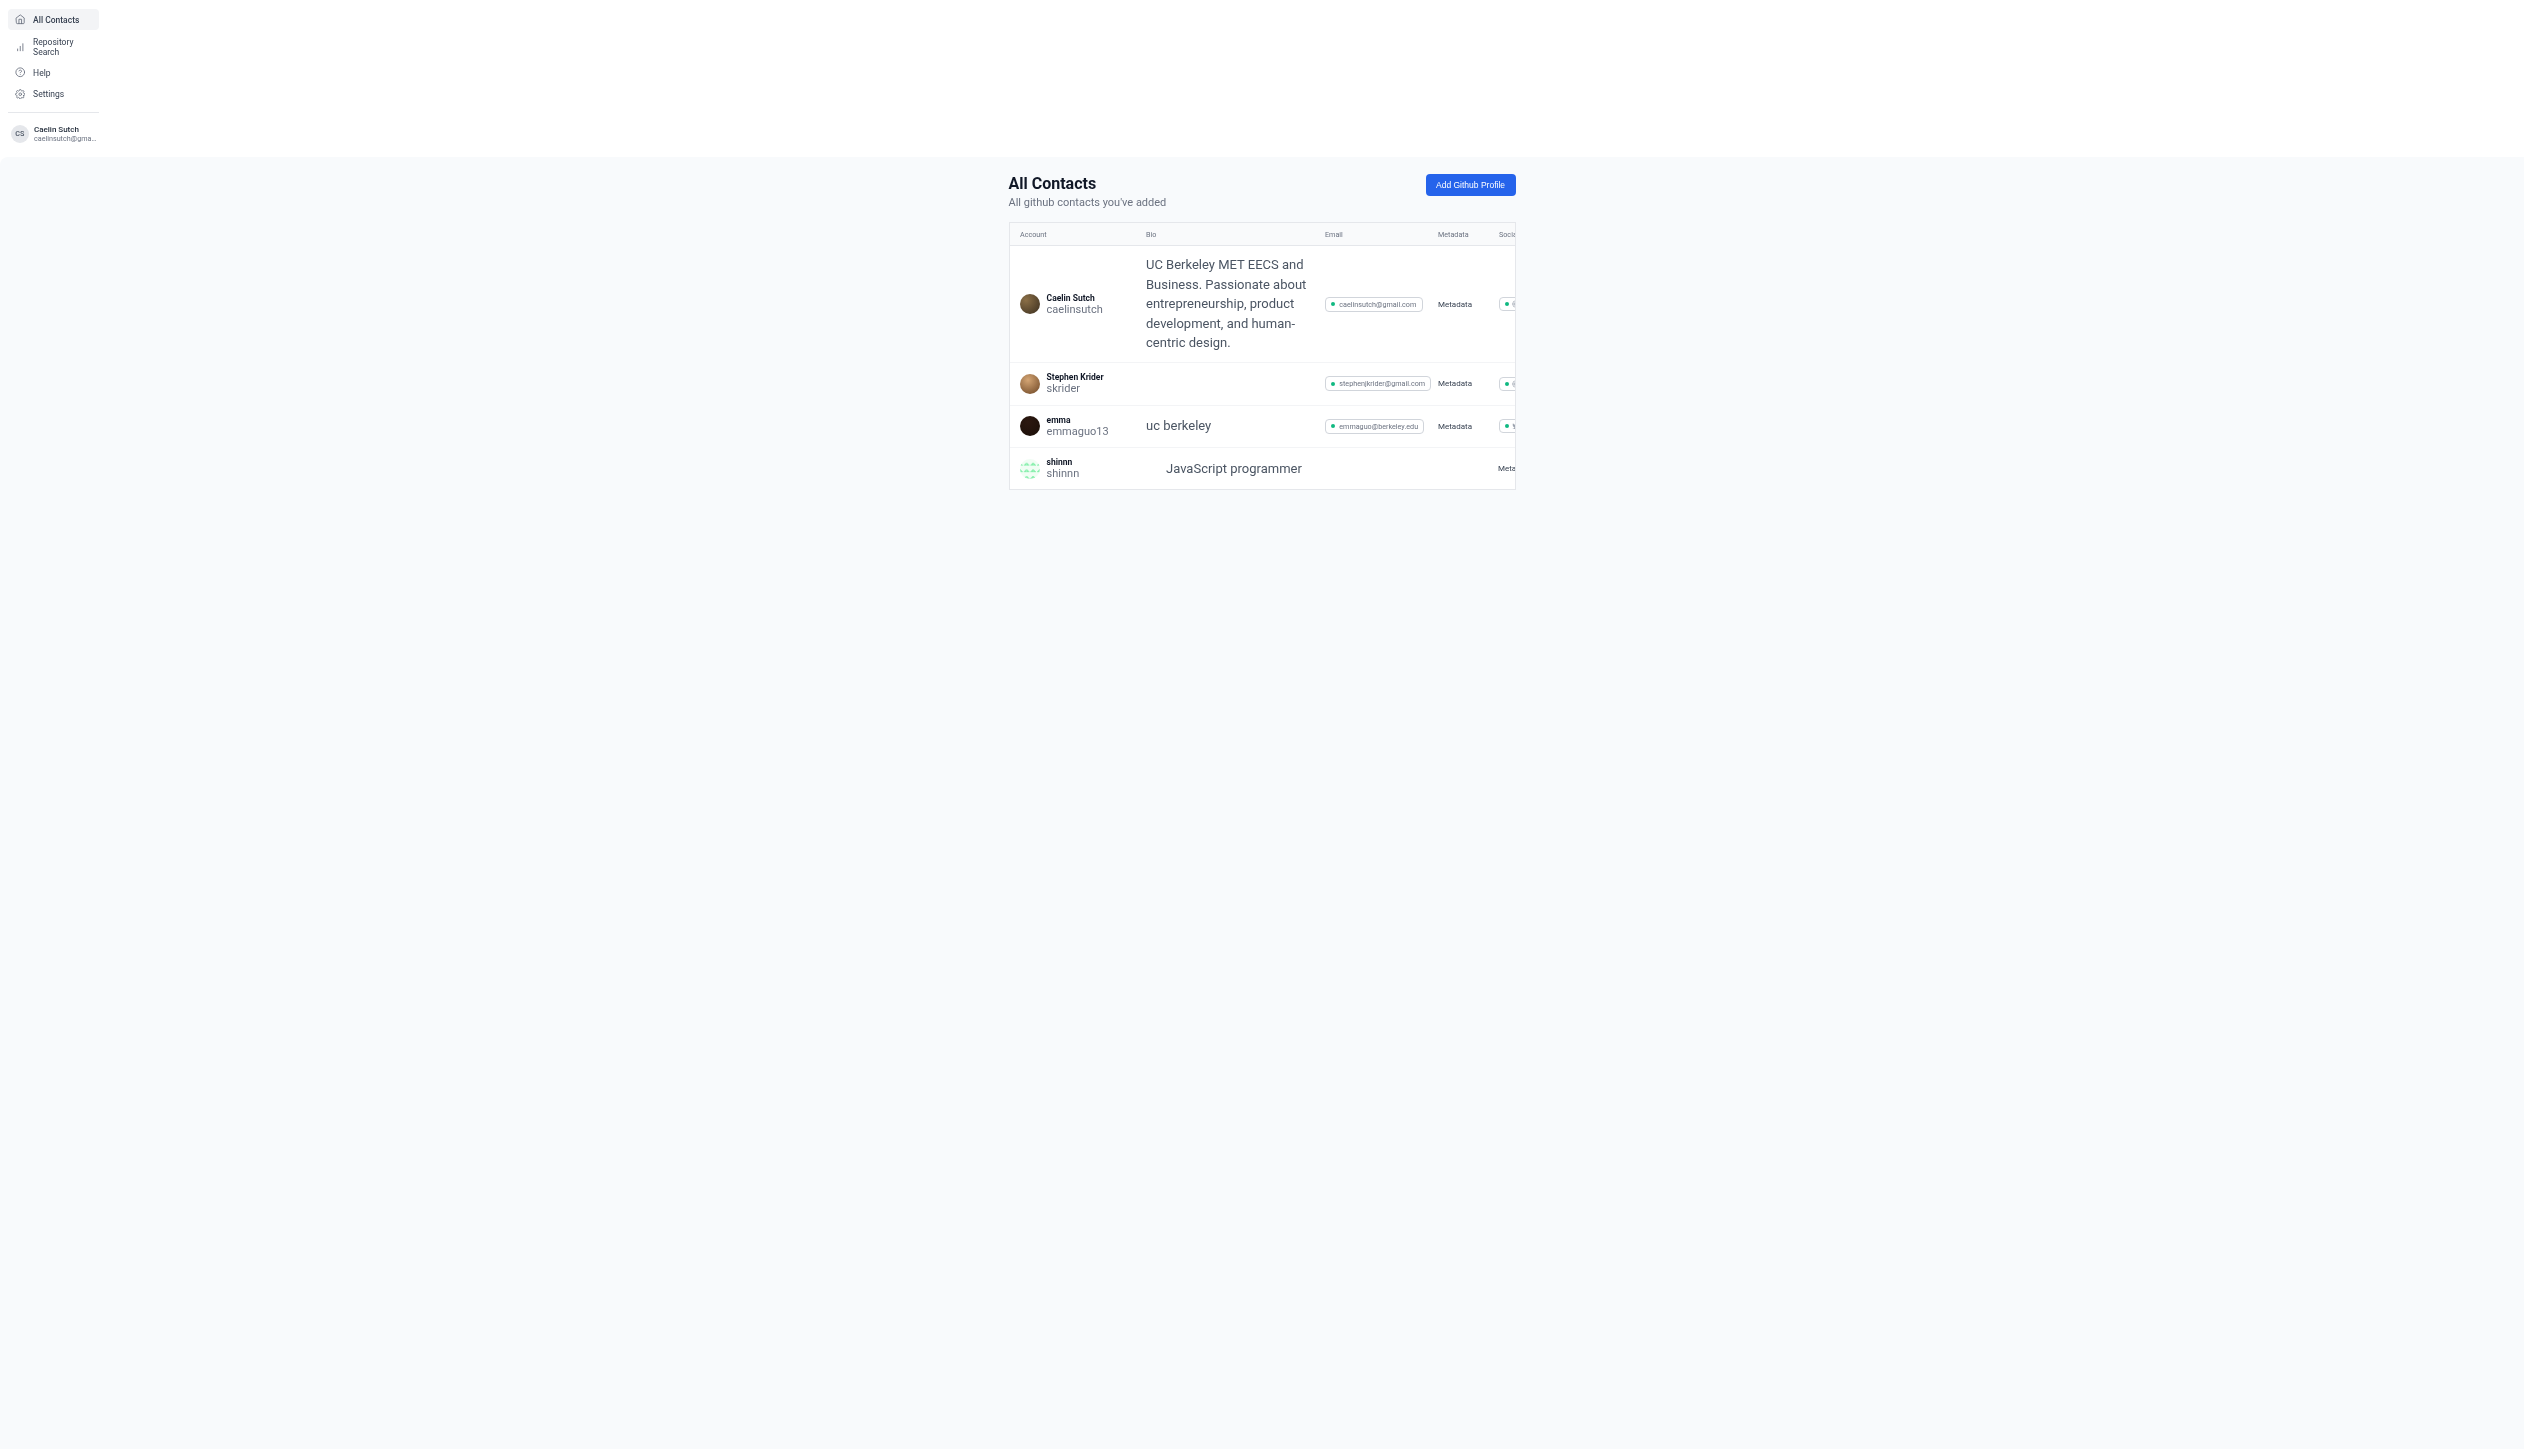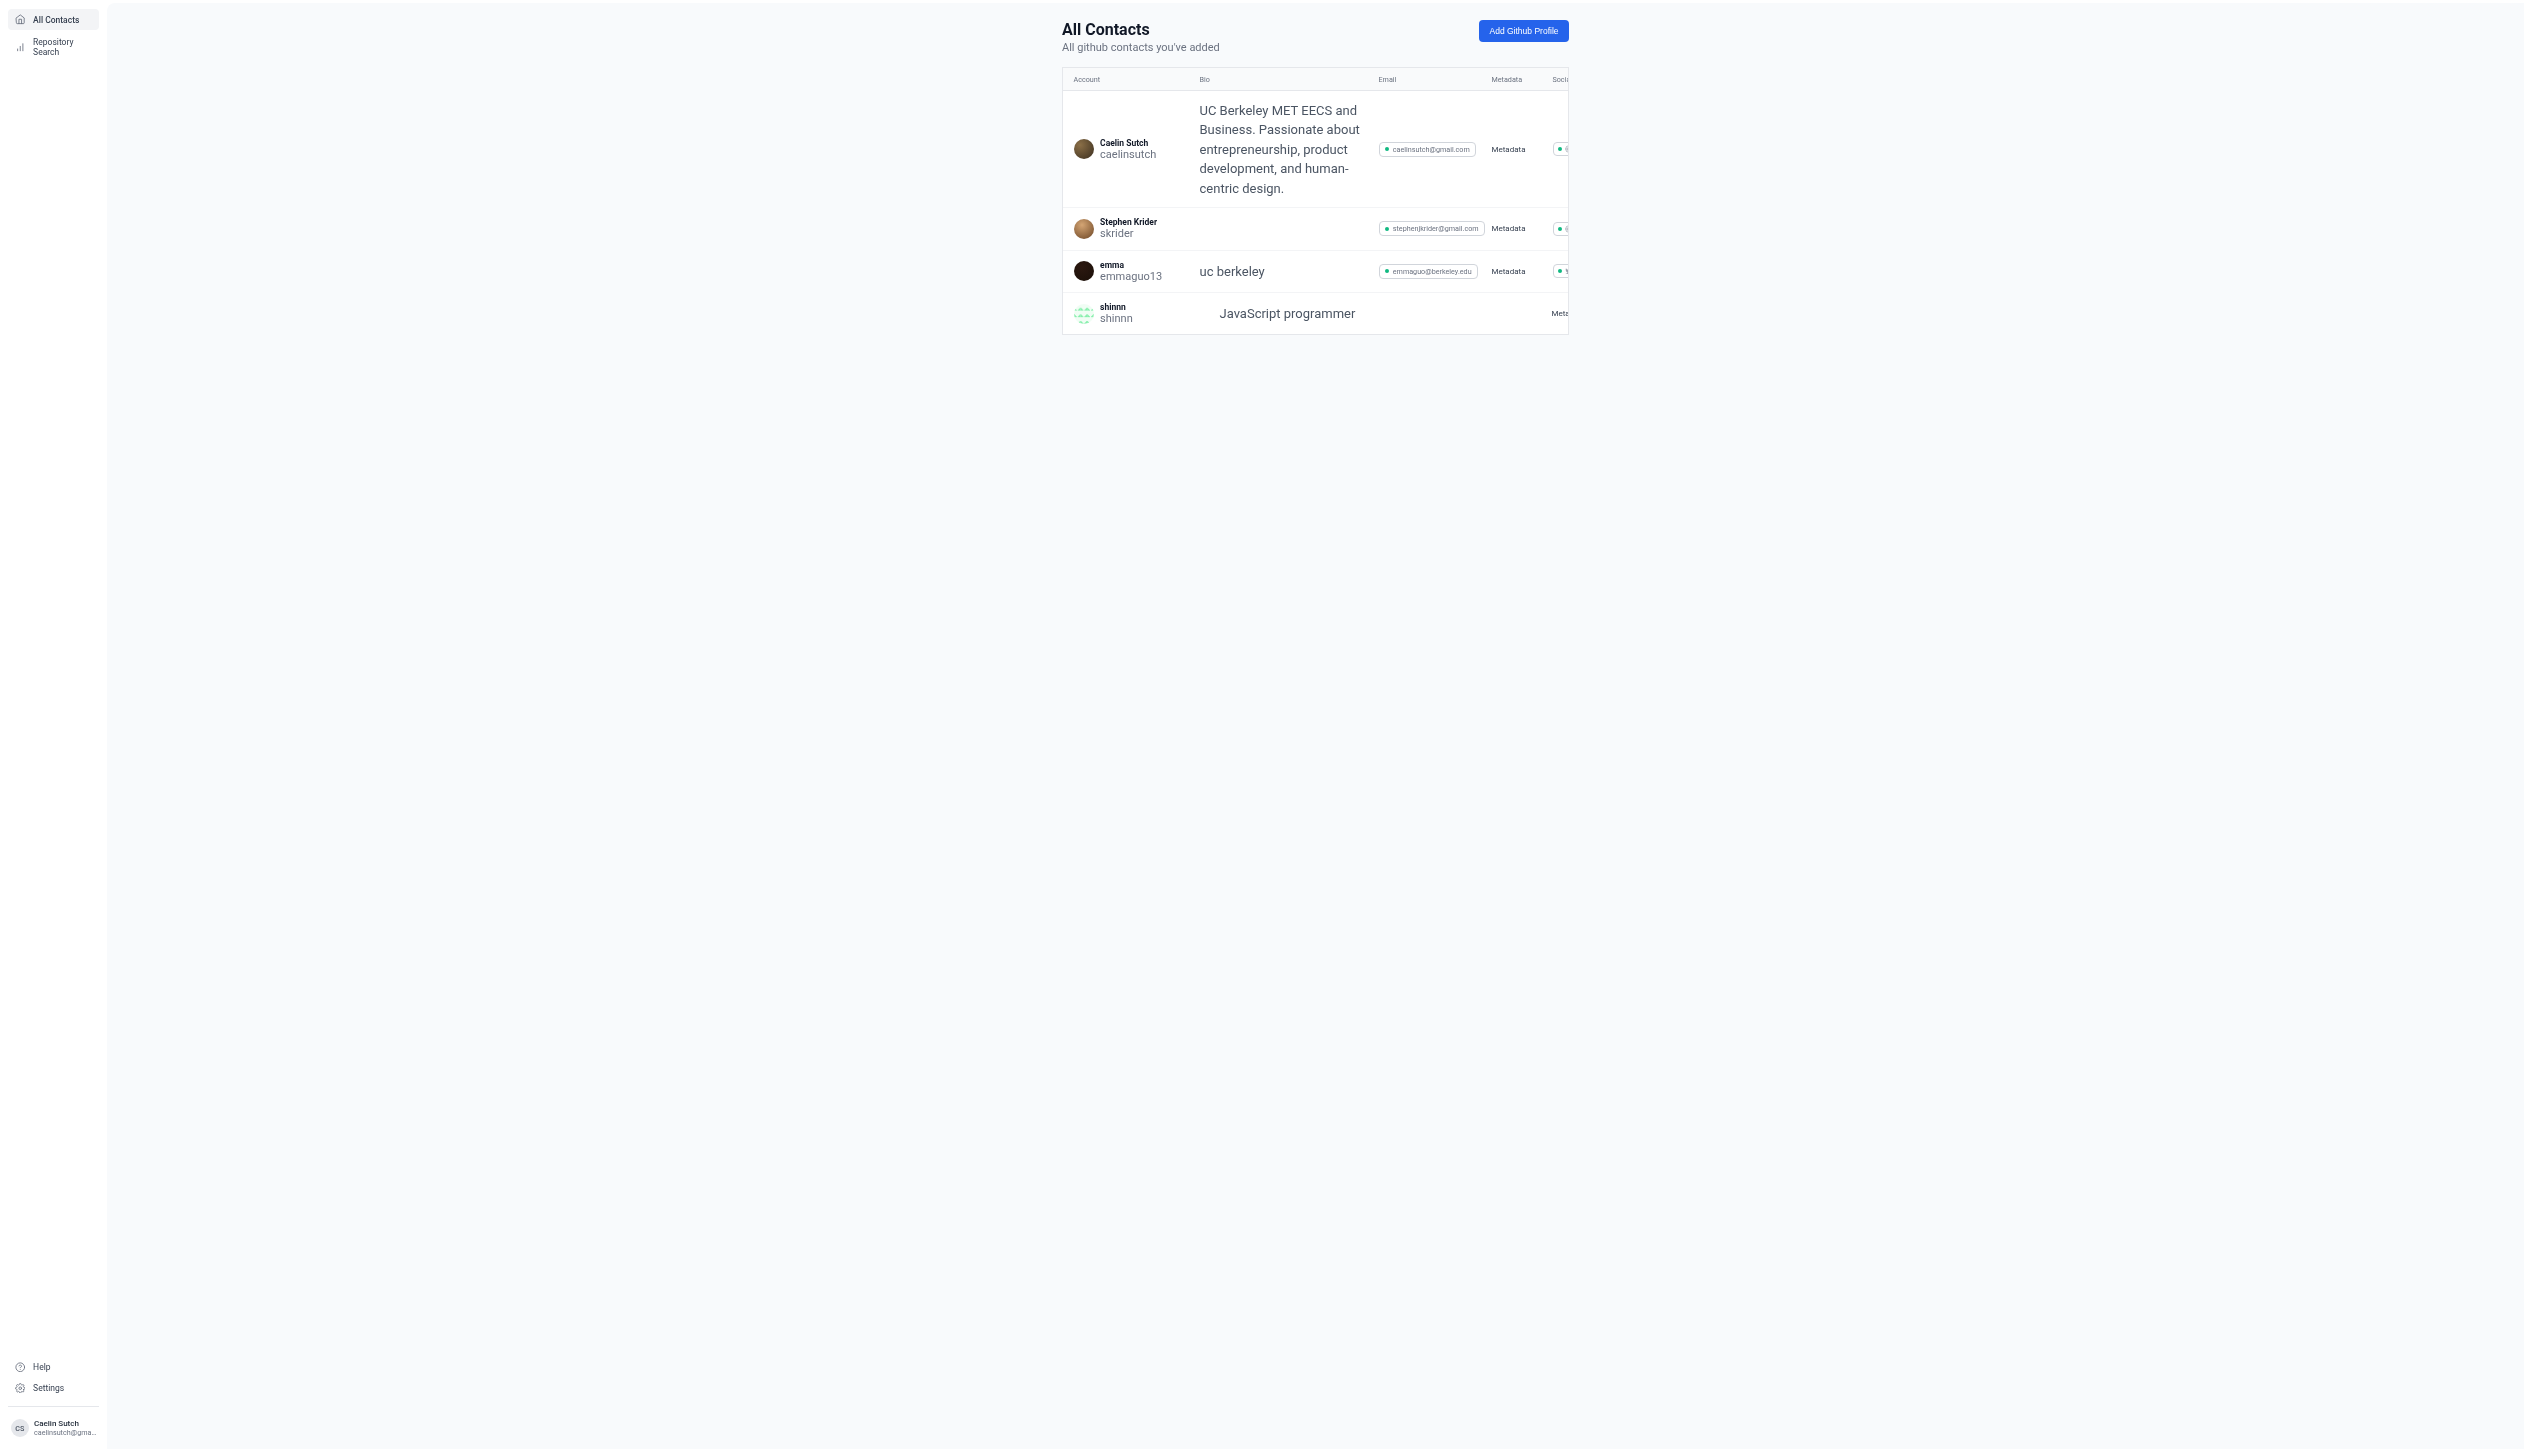--- a/index.html
+++ b/index.html
@@ -5,20 +5,21 @@
     * { margin: 0; padding: 0; box-sizing: border-box; }
     body {
       font-family: -apple-system, BlinkMacSystemFont, "Segoe UI", Roboto, Helvetica, Arial, sans-serif;
       background: #ffffff;
       color: #1f2937;
       font-size: 9.2px;
     }
     .app {
       display: flex;
       height: 100vh;
+      flex-direction: column;
     }
     .sidebar {
       width: 107px;
       background: #ffffff;
       display: flex;
       flex-direction: column;
       padding: 9.2px 8px;
     }
     .sidebar-nav {
       flex: 1;
@@ -41,21 +42,20 @@
     .sidebar-item svg {
       width: 10.5px;
       height: 10.5px;
       color: #6b7280;
       flex-shrink: 0;
     }
     .sidebar-footer {
       display: flex;
       flex-direction: column;
       gap: 2.6px;
-      margin-top: 13px;
     }
     .sidebar-footer-item {
       display: flex;
       align-items: center;
       gap: 8px;
       padding: 4px 6.6px;
       font-size: 8.5px;
       color: #374151;
       cursor: pointer;
     }

